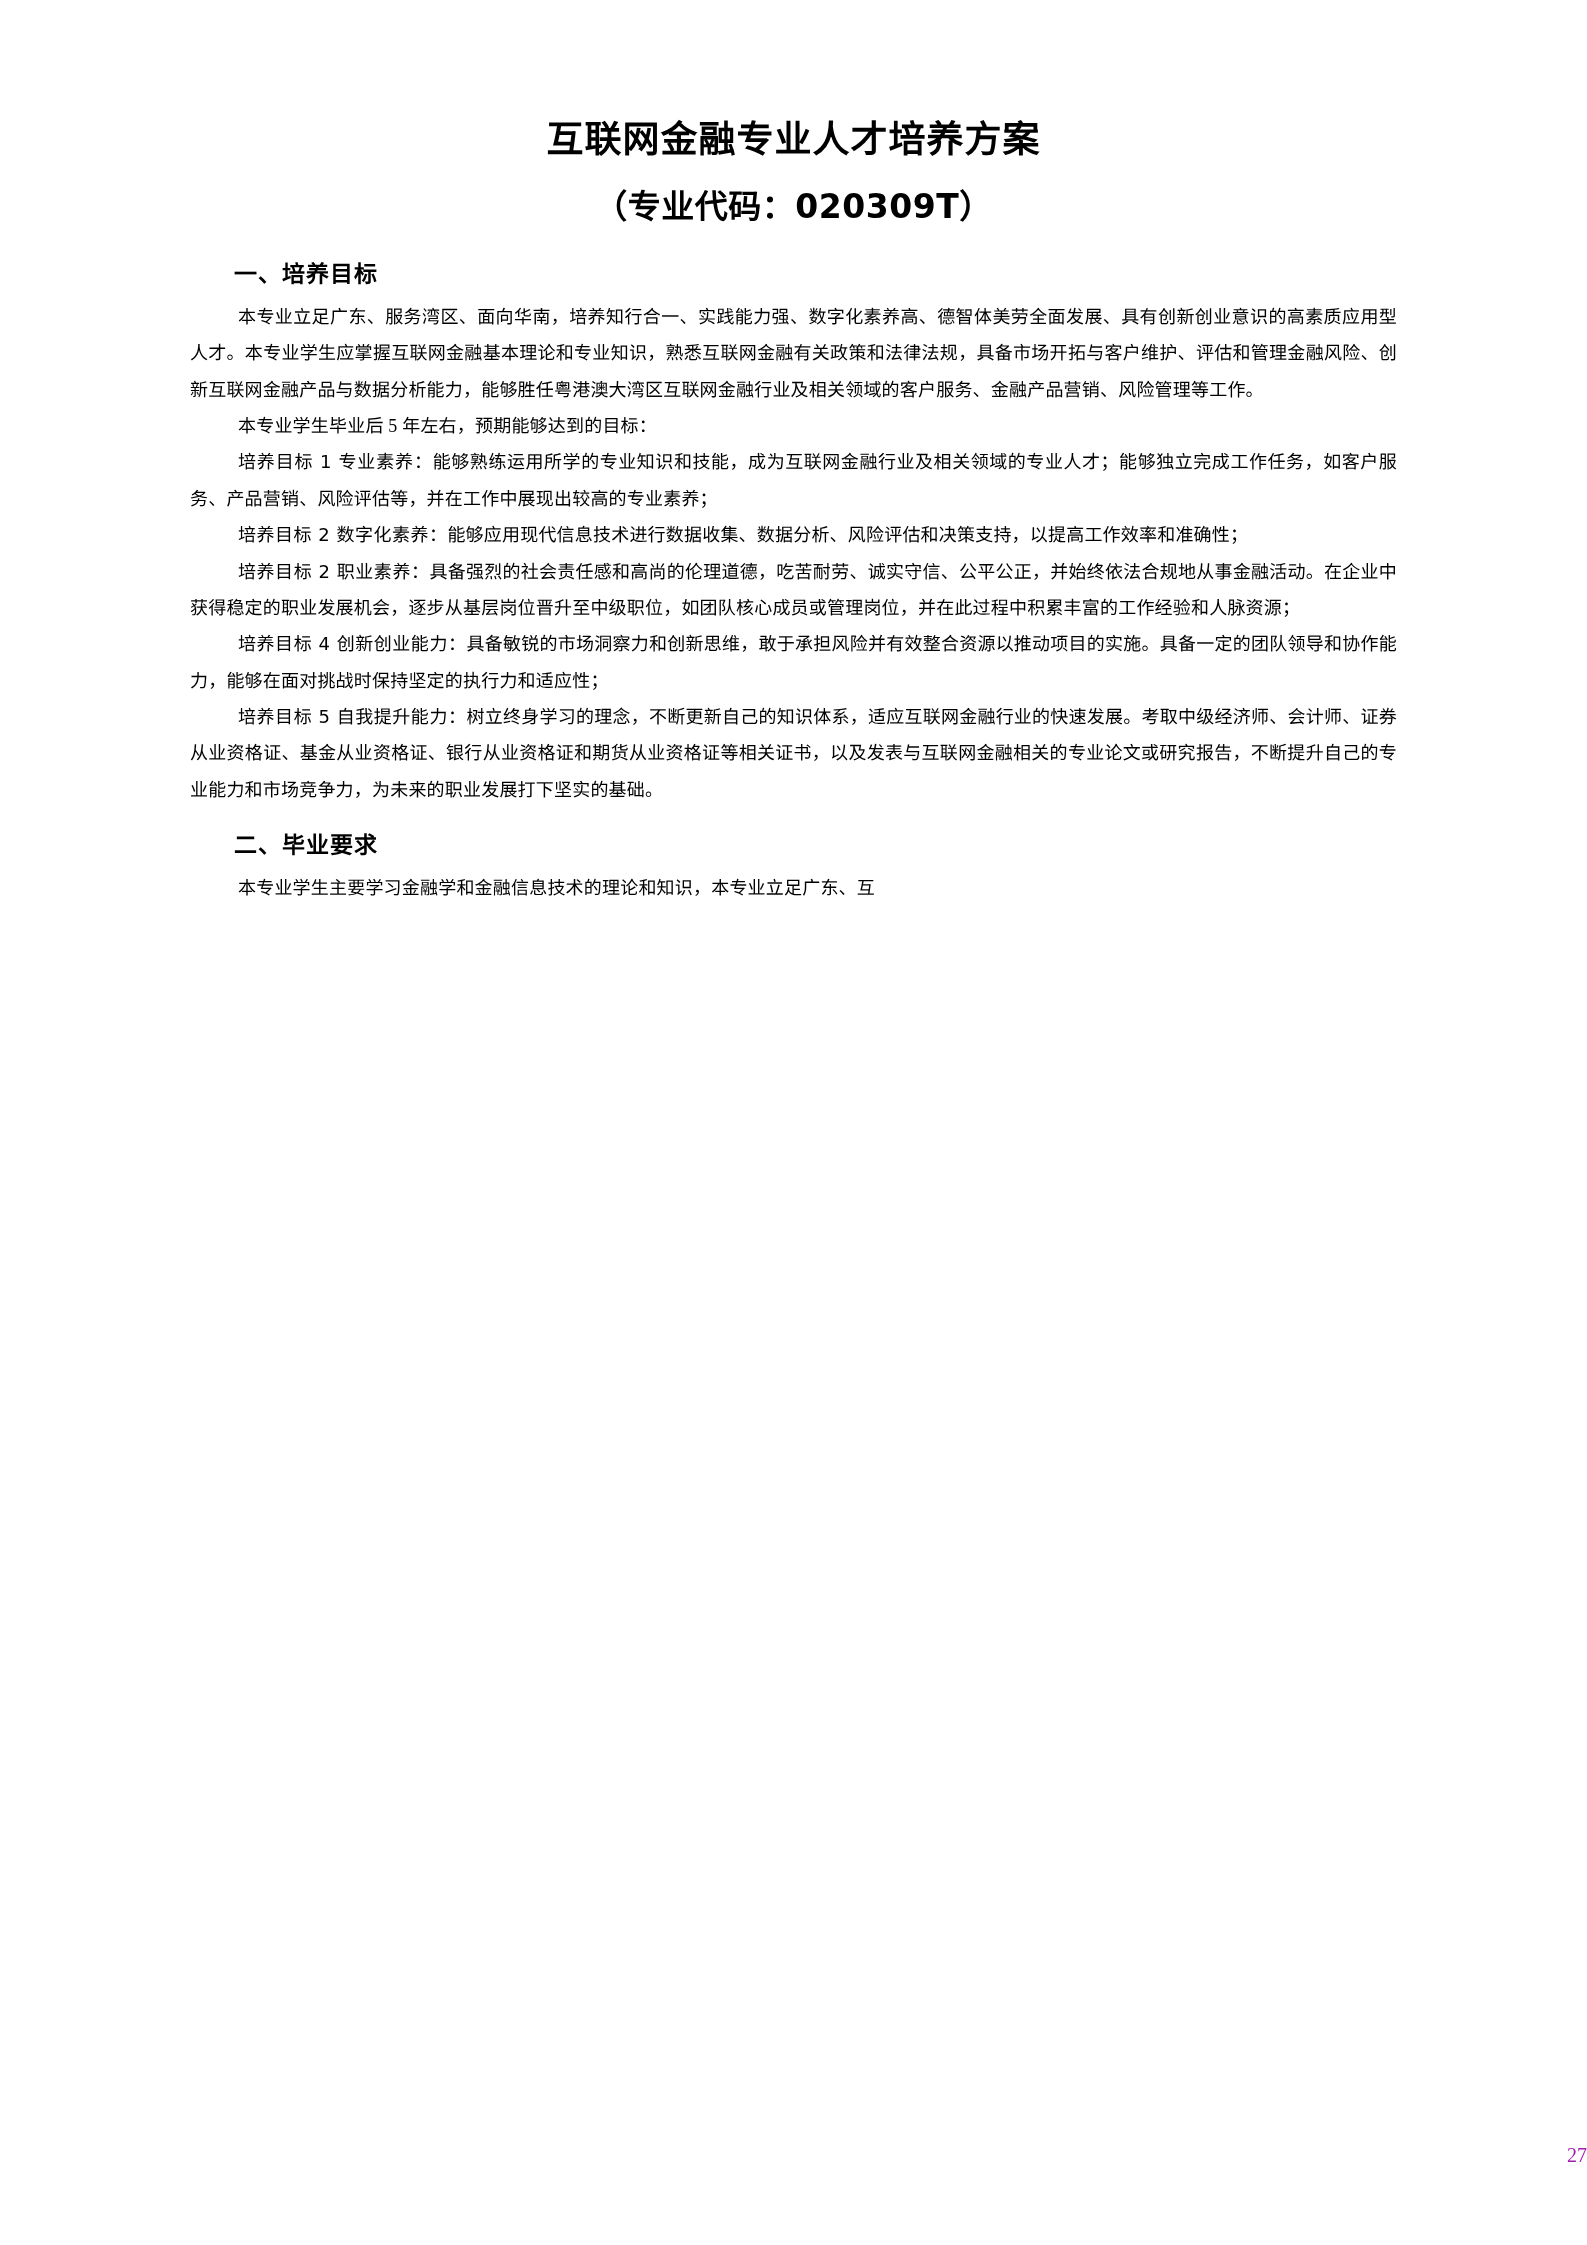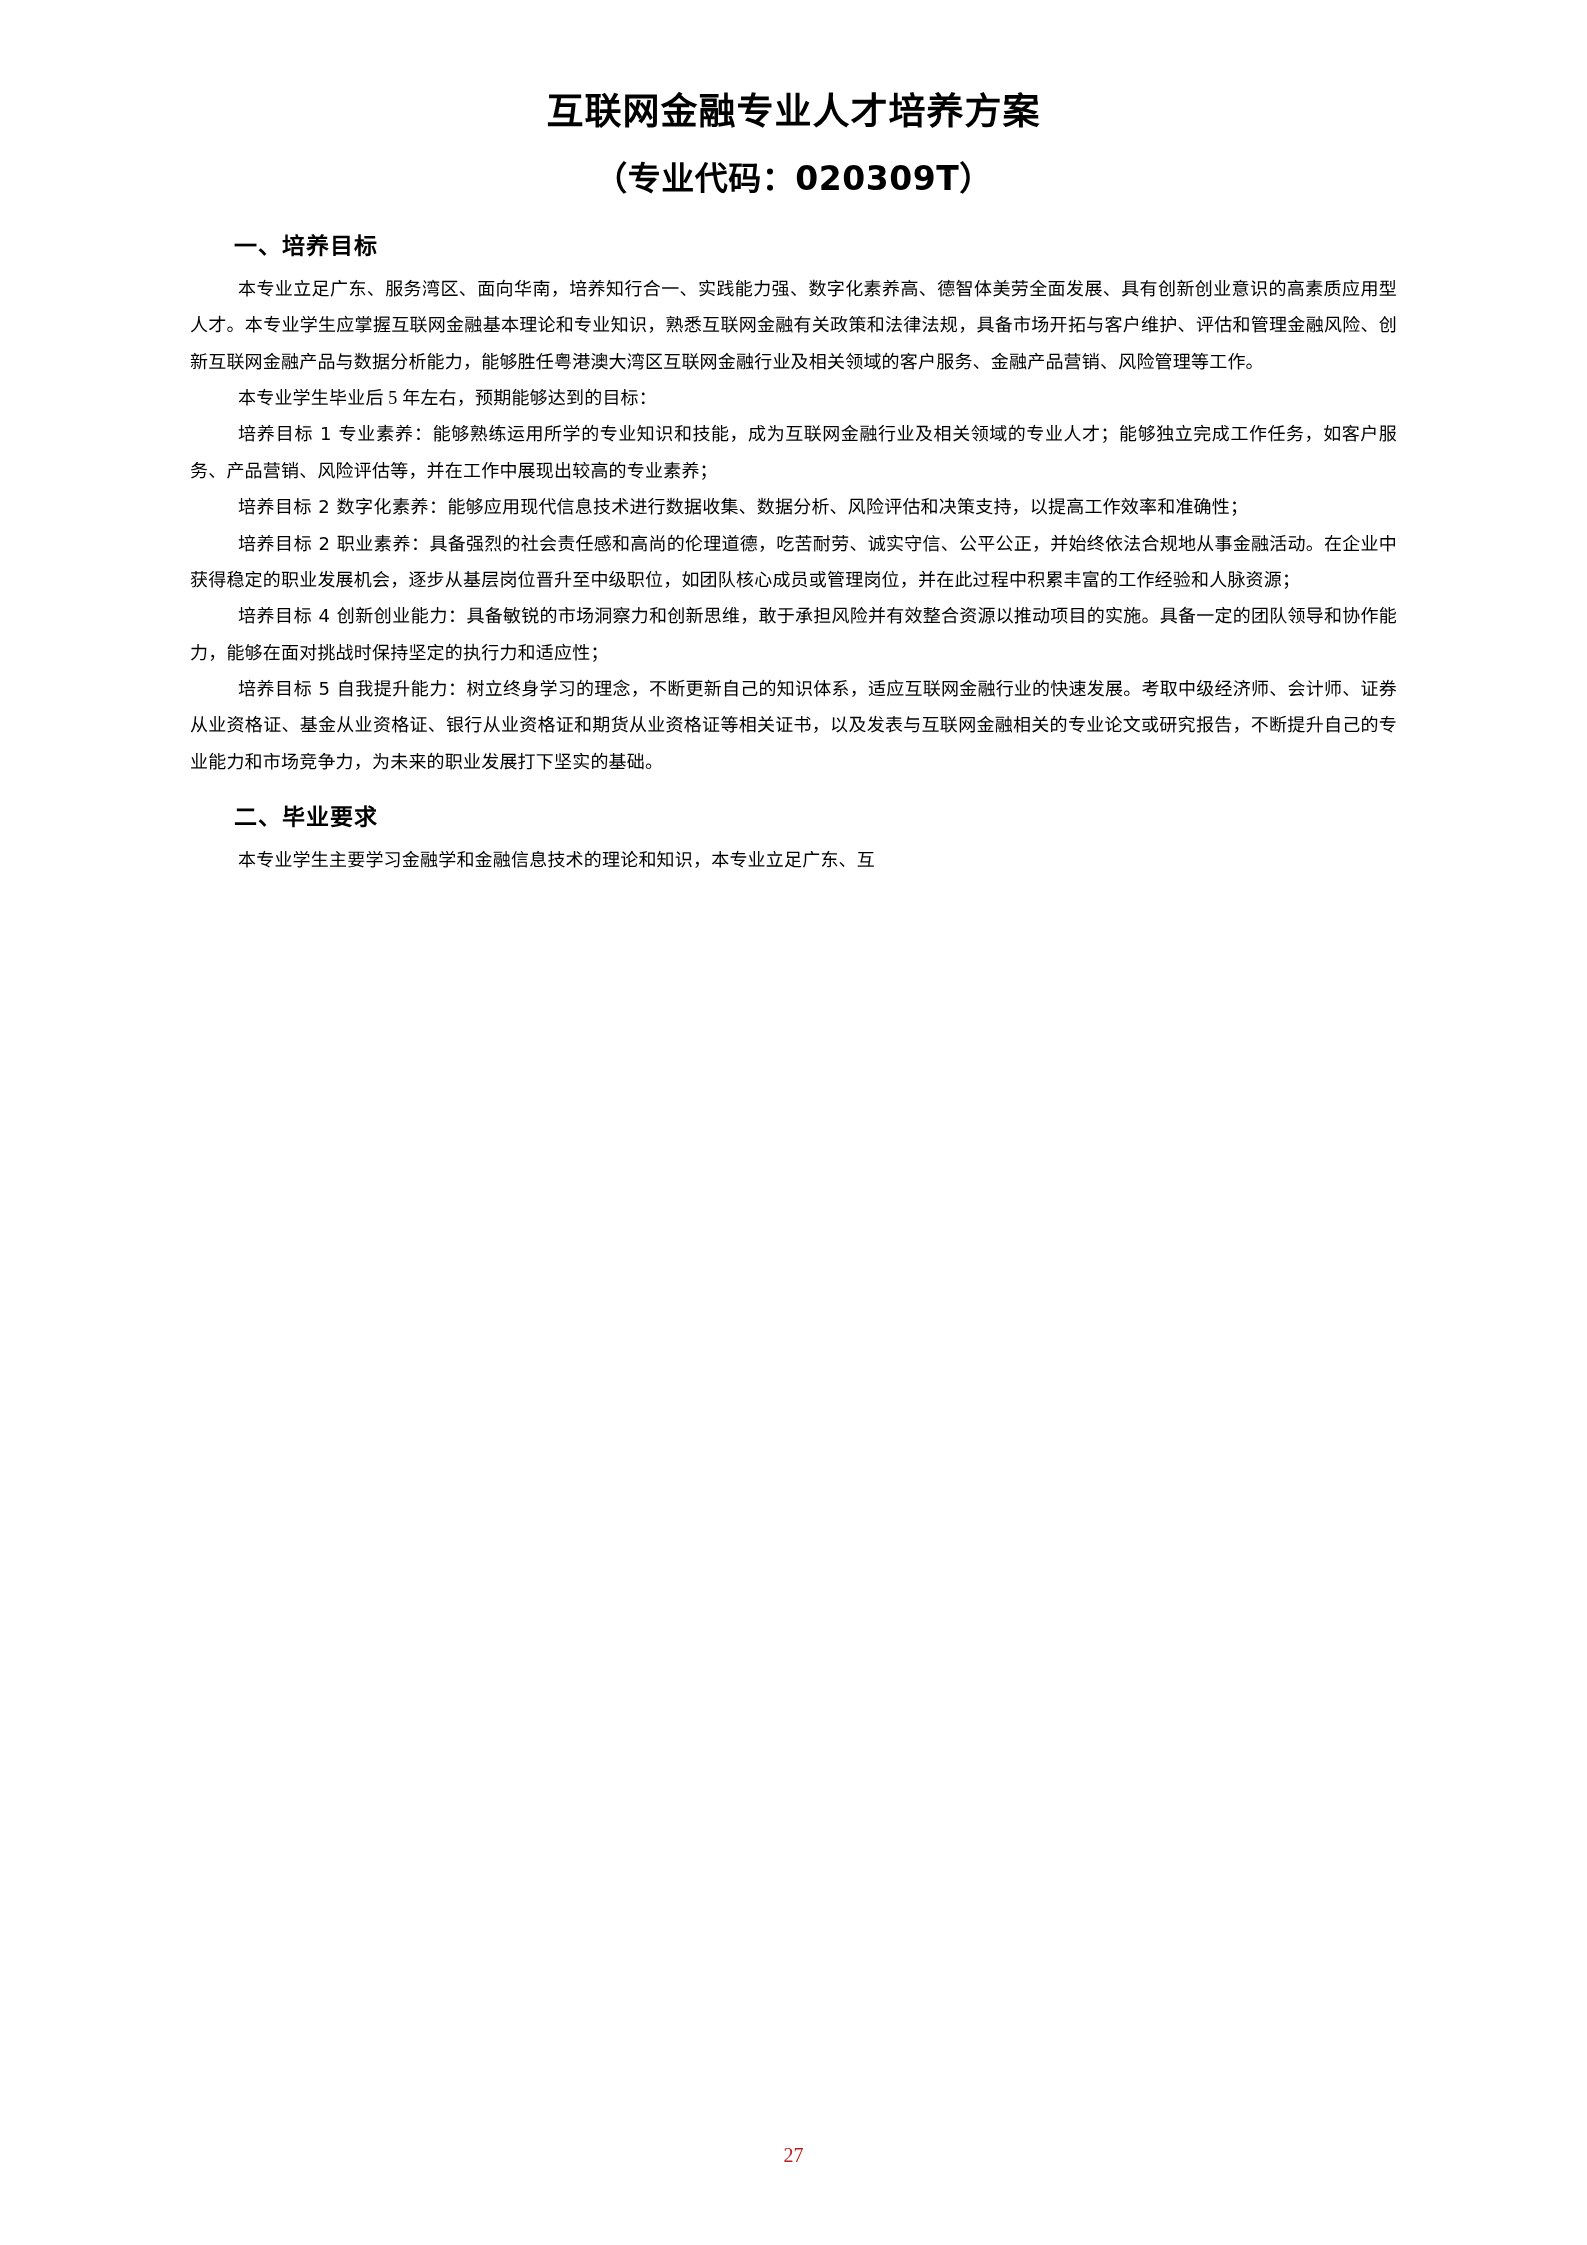--- a/index.html
+++ b/index.html
@@ -11,21 +11,21 @@
     font-family: "Liberation Serif", "DejaVu Serif", serif;
     color: #000000;
   }
   .page {
     position: relative;
     width: 1587px;
     height: 2245px;
     margin: 0 auto;
     background: #ffffff;
     box-sizing: border-box;
-    padding: 84px 190px 60px 190px;
+    padding: 112px 190px 60px 190px;
     overflow: hidden;
   }
   .doc-title {
     text-align: center;
     font-family: "DejaVu Sans", "Liberation Sans", sans-serif;
     font-weight: bold;
     font-size: 37px;
     letter-spacing: 1px;
     margin: 0 0 6px 0;
     line-height: 1.5;
@@ -60,24 +60,24 @@
   p.body-text .lead {
     font-family: "DejaVu Sans", "Liberation Sans", sans-serif;
     font-weight: normal;
     letter-spacing: 0.5px;
   }
   .page-number {
     position: absolute;
     left: 0;
     right: 0;
     bottom: 78px;
-    text-align: center;
+    text-align: right;
     font-size: 20px;
     font-family: "Liberation Serif", serif;
-    color: #b91c1c;
+    color: #a21caf;
   }
 </style>
 </head>
 <body>
 
 <div class="page">
 
   <h1 class="doc-title">互联网金融专业人才培养方案</h1>
   <h2 class="doc-subtitle">（专业代码：020309T）</h2>
 

